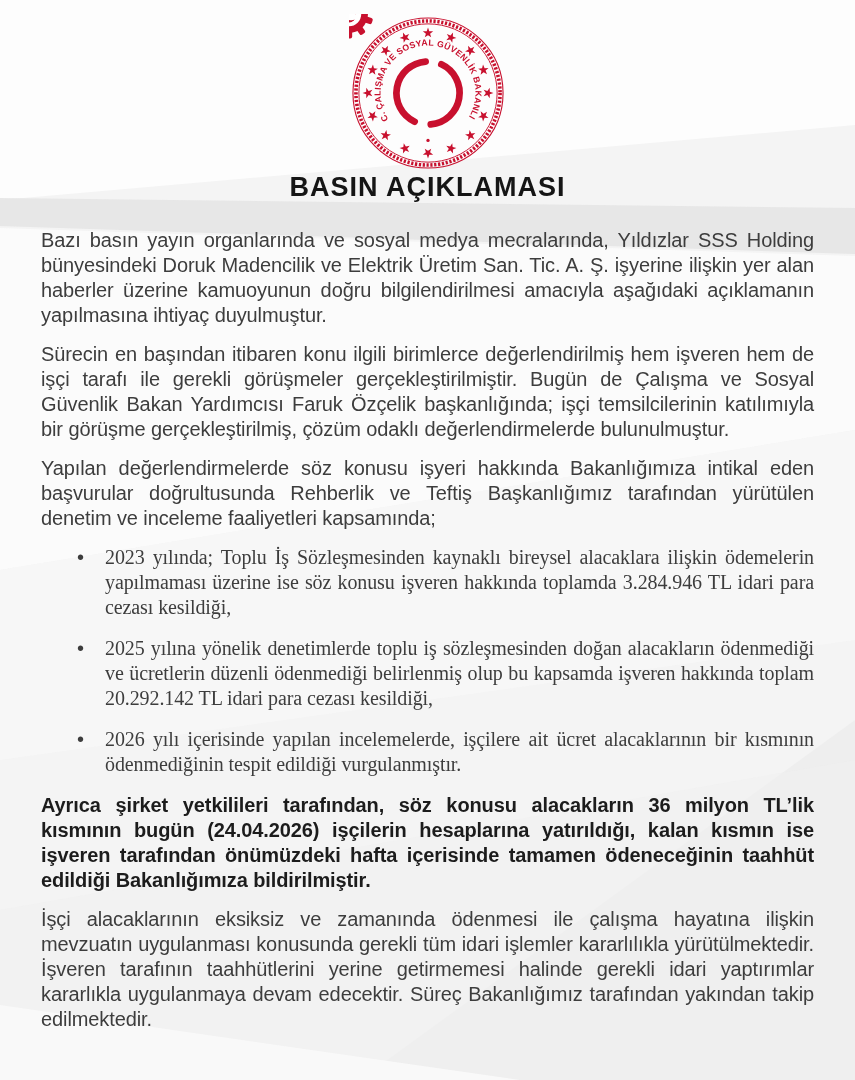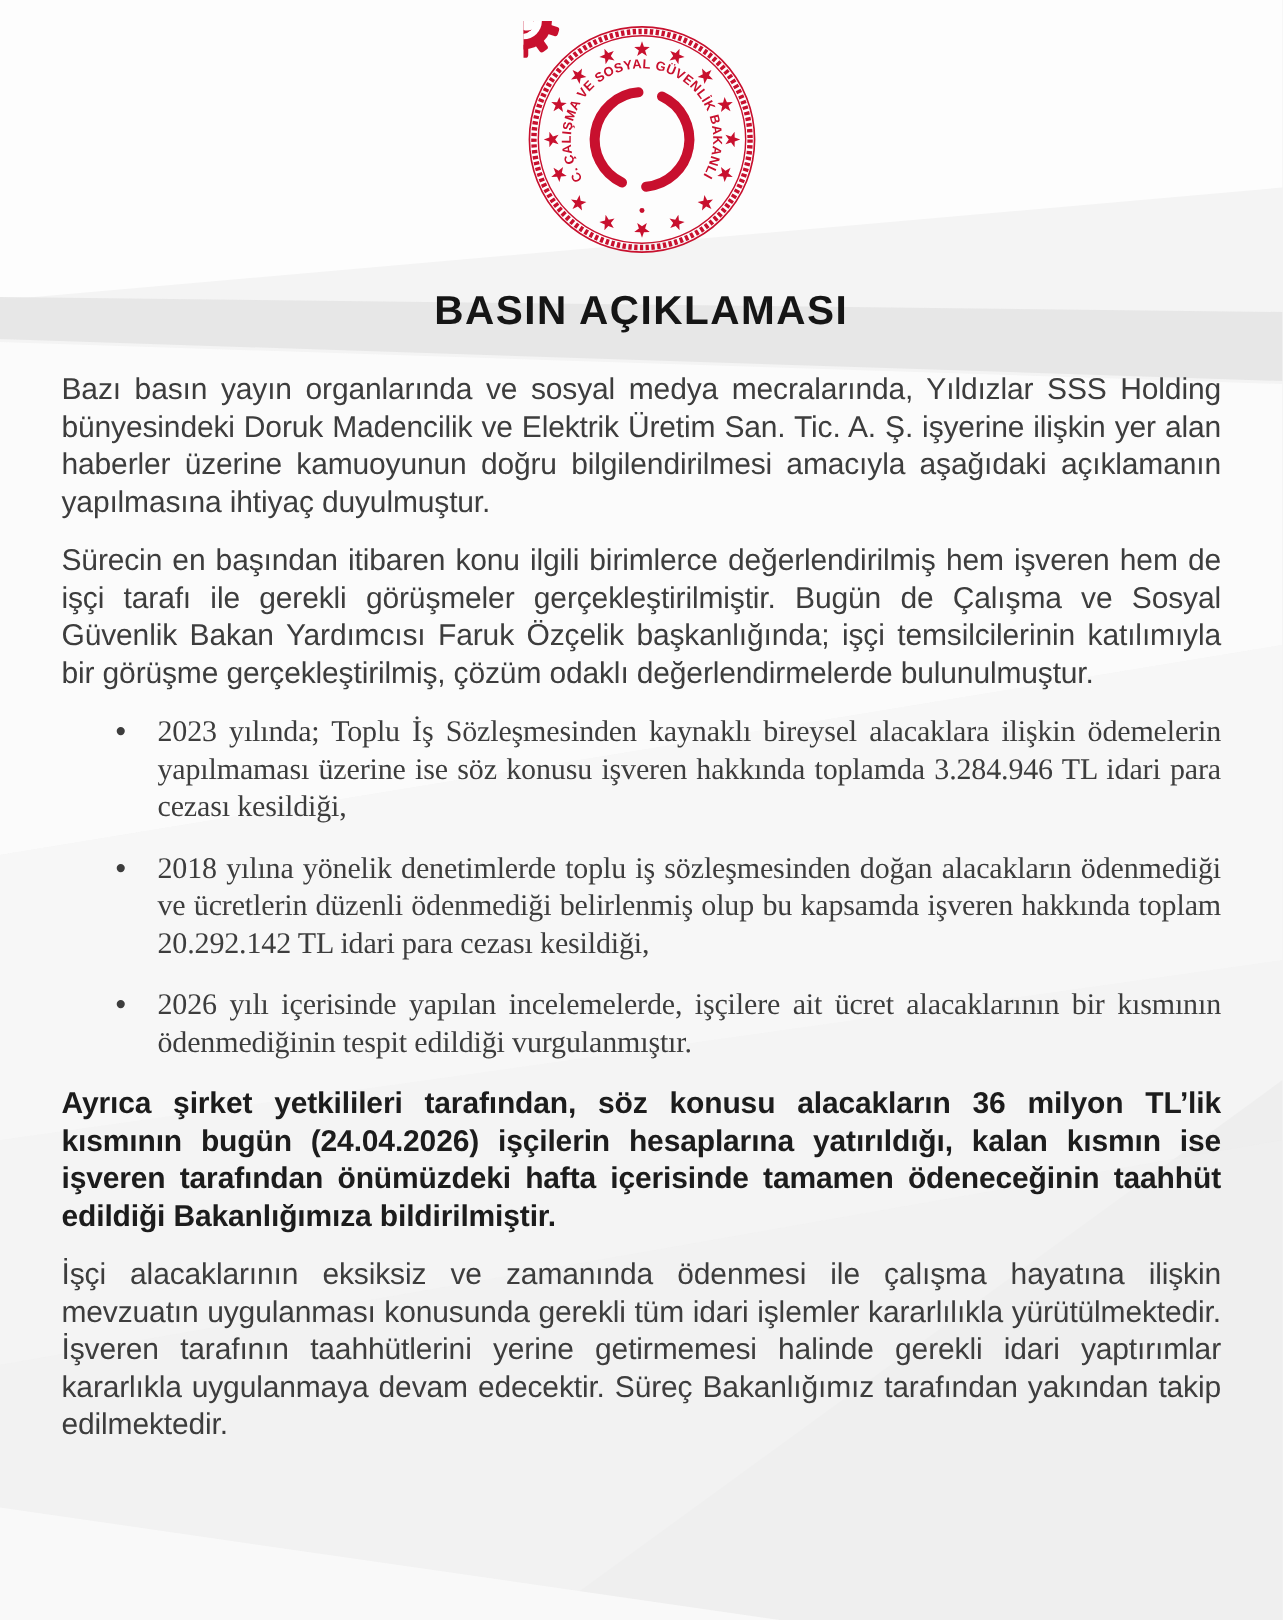--- a/index.html
+++ b/index.html
@@ -23,21 +23,20 @@
   .page{
     position:relative;z-index:1;
     padding:0 41px;
   }
   .logo-wrap{
     width:158px;height:158px;
     margin:14px auto 0;
   }
   .logo-wrap svg{width:100%;height:100%;display:block;}
   .doc-title{
-    margin-top:20px;
     text-align:center;
     font-size:27px;
     font-weight:700;
     letter-spacing:1px;
     color:#151515;
   }
   .content{
     margin-top:25px;
     font-size:20px;
     line-height:25px;
@@ -163,29 +162,30 @@
         </g>
       </g>
     </svg>
   </div>
 
   <h1 class="doc-title">BASIN AÇIKLAMASI</h1>
 
   <div class="content">
     <p>Bazı basın yayın organlarında ve sosyal medya mecralarında, Yıldızlar SSS Holding bünyesindeki Doruk Madencilik ve Elektrik Üretim San. Tic. A. Ş. işyerine ilişkin yer alan haberler üzerine kamuoyunun doğru bilgilendirilmesi amacıyla aşağıdaki açıklamanın yapılmasına ihtiyaç duyulmuştur.</p>
     <p>Sürecin en başından itibaren konu ilgili birimlerce değerlendirilmiş hem işveren hem de işçi tarafı ile gerekli görüşmeler gerçekleştirilmiştir. Bugün de Çalışma ve Sosyal Güvenlik Bakan Yardımcısı Faruk Özçelik başkanlığında; işçi temsilcilerinin katılımıyla bir görüşme gerçekleştirilmiş, çözüm odaklı değerlendirmelerde bulunulmuştur.</p>
+    <p>Yapılan değerlendirmelerde söz konusu işyeri hakkında Bakanlığımıza intikal eden başvurular doğrultusunda Rehberlik ve Teftiş Başkanlığımız tarafından yürütülen denetim ve inceleme faaliyetleri kapsamında;</p>
 
     <div class="bullet-list">
       <div class="bullet-item">
         <span class="bullet-marker">•</span>
         <span class="bullet-text">2023 yılında; Toplu İş Sözleşmesinden kaynaklı bireysel alacaklara ilişkin ödemelerin yapılmaması üzerine ise söz konusu işveren hakkında toplamda 3.284.946 TL idari para cezası kesildiği,</span>
       </div>
       <div class="bullet-item">
         <span class="bullet-marker">•</span>
-        <span class="bullet-text">2018 yılına yönelik denetimlerde toplu iş sözleşmesinden doğan alacakların ödenmediği ve ücretlerin düzenli ödenmediği belirlenmiş olup bu kapsamda işveren hakkında toplam 20.292.142 TL idari para cezası kesildiği,</span>
+        <span class="bullet-text">2025 yılına yönelik denetimlerde toplu iş sözleşmesinden doğan alacakların ödenmediği ve ücretlerin düzenli ödenmediği belirlenmiş olup bu kapsamda işveren hakkında toplam 20.292.142 TL idari para cezası kesildiği,</span>
       </div>
       <div class="bullet-item">
         <span class="bullet-marker">•</span>
         <span class="bullet-text">2026 yılı içerisinde yapılan incelemelerde, işçilere ait ücret alacaklarının bir kısmının ödenmediğinin tespit edildiği vurgulanmıştır.</span>
       </div>
     </div>
 
     <p class="bold">Ayrıca şirket yetkilileri tarafından, söz konusu alacakların 36 milyon TL’lik kısmının bugün (24.04.2026) işçilerin hesaplarına yatırıldığı, kalan kısmın ise işveren tarafından önümüzdeki hafta içerisinde tamamen ödeneceğinin taahhüt edildiği Bakanlığımıza bildirilmiştir.</p>
     <p>İşçi alacaklarının eksiksiz ve zamanında ödenmesi ile çalışma hayatına ilişkin mevzuatın uygulanması konusunda gerekli tüm idari işlemler kararlılıkla yürütülmektedir. İşveren tarafının taahhütlerini yerine getirmemesi halinde gerekli idari yaptırımlar kararlıkla uygulanmaya devam edecektir. Süreç Bakanlığımız tarafından yakından takip edilmektedir.</p>
   </div>

